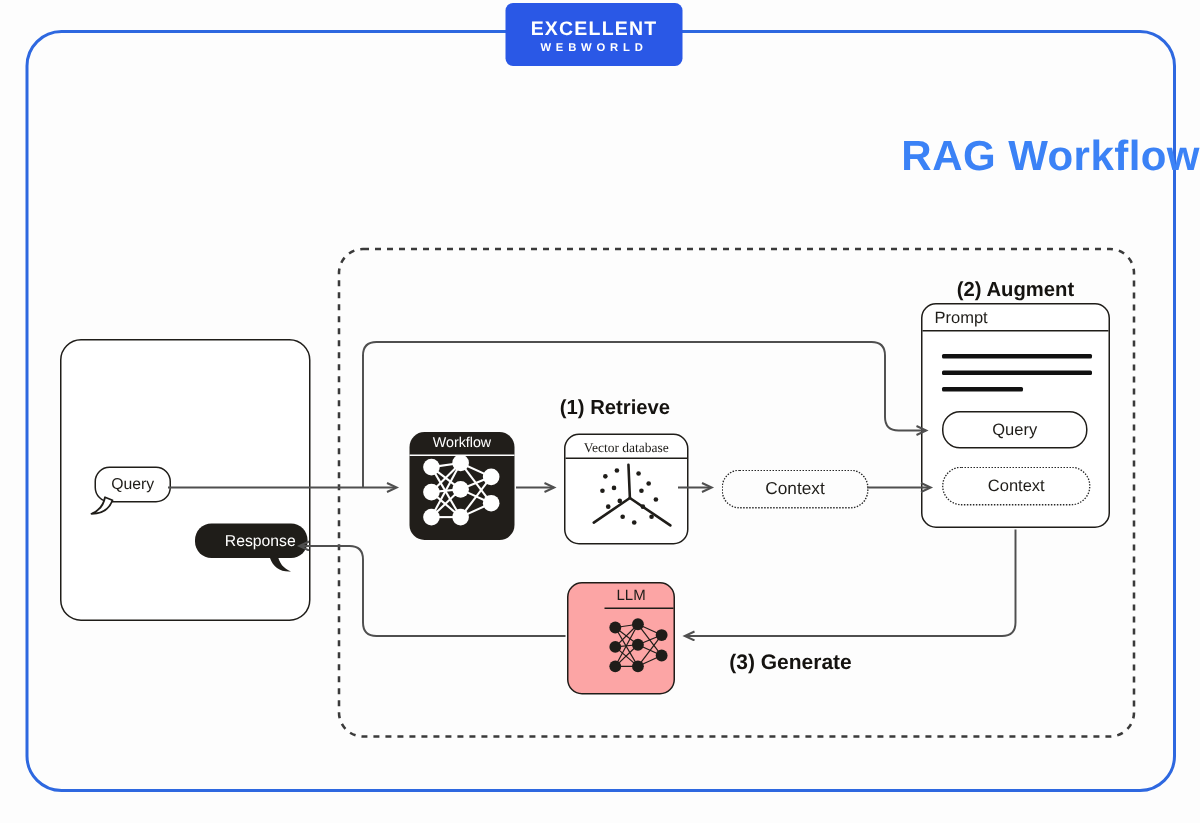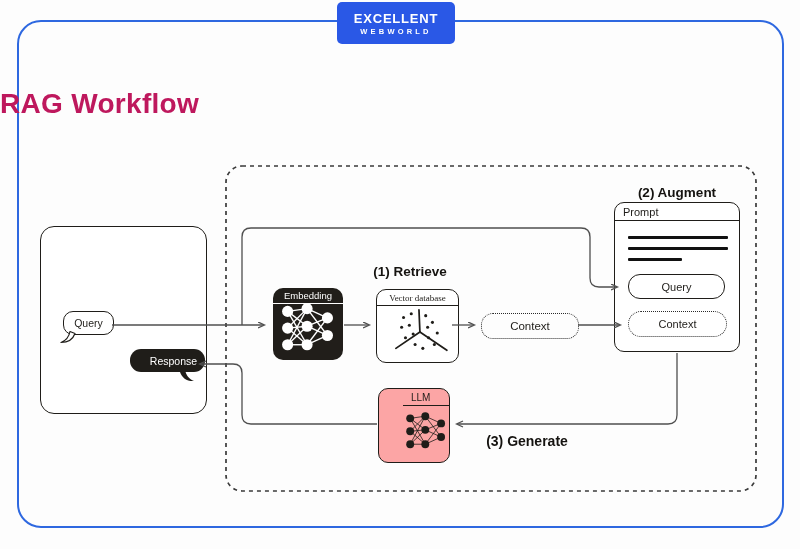--- a/index.html
+++ b/index.html
@@ -17,22 +17,22 @@
   
   .badge{
     left:337px;top:2px;width:118px;height:42px;border-radius:5px;
     background:#2a58e6;color:#fff;text-align:center;z-index:6;
     display:flex;flex-direction:column;justify-content:center;gap:1px;
   }
   .badge .l1{font-size:13px;font-weight:800;letter-spacing:0.8px;}
   .badge .l2{font-size:7.5px;font-weight:700;letter-spacing:3.2px;}
 
   .title{
-    left:0;top:88px;width:800px;text-align:left;
-    font-size:28px;font-weight:700;color:#be185d;letter-spacing:0.3px;
+    left:0;top:88px;width:800px;text-align:right;
+    font-size:28px;font-weight:700;color:#3b82f6;letter-spacing:0.3px;
   }
 
   
   .chat-box{
     left:40px;top:226px;width:165px;height:186px;background:#fff;
     border:1.6px solid #1f1d19;border-radius:14px;
   }
   .bubble{
     font-size:10.5px;display:flex;align-items:center;justify-content:center;
   }
@@ -113,21 +113,21 @@
 
   <div class="abs chat-box"></div>
   <div class="abs bubble query">Query</div>
   <div class="abs bubble response">Response</div>
 
   <div class="abs step retrieve">(1) Retrieve</div>
   <div class="abs step augment">(2) Augment</div>
   <div class="abs step generate">(3) Generate</div>
 
   <div class="abs nodebox embedding">
-    <span class="hdr">Embedding</span>
+    <span class="hdr">Workflow</span>
     <div class="icon-wrap">
       <svg width="60" height="50" viewBox="0 0 64 54" aria-hidden="true">
         <g stroke="#ffffff" stroke-width="1.5">
           <line x1="10" y1="8" x2="31" y2="5"></line>
             <line x1="10" y1="8" x2="31" y2="24"></line>
             <line x1="10" y1="8" x2="31" y2="44"></line>
           <line x1="10" y1="26" x2="31" y2="5"></line>
             <line x1="10" y1="26" x2="31" y2="24"></line>
             <line x1="10" y1="26" x2="31" y2="44"></line>
           <line x1="10" y1="44" x2="31" y2="5"></line>

